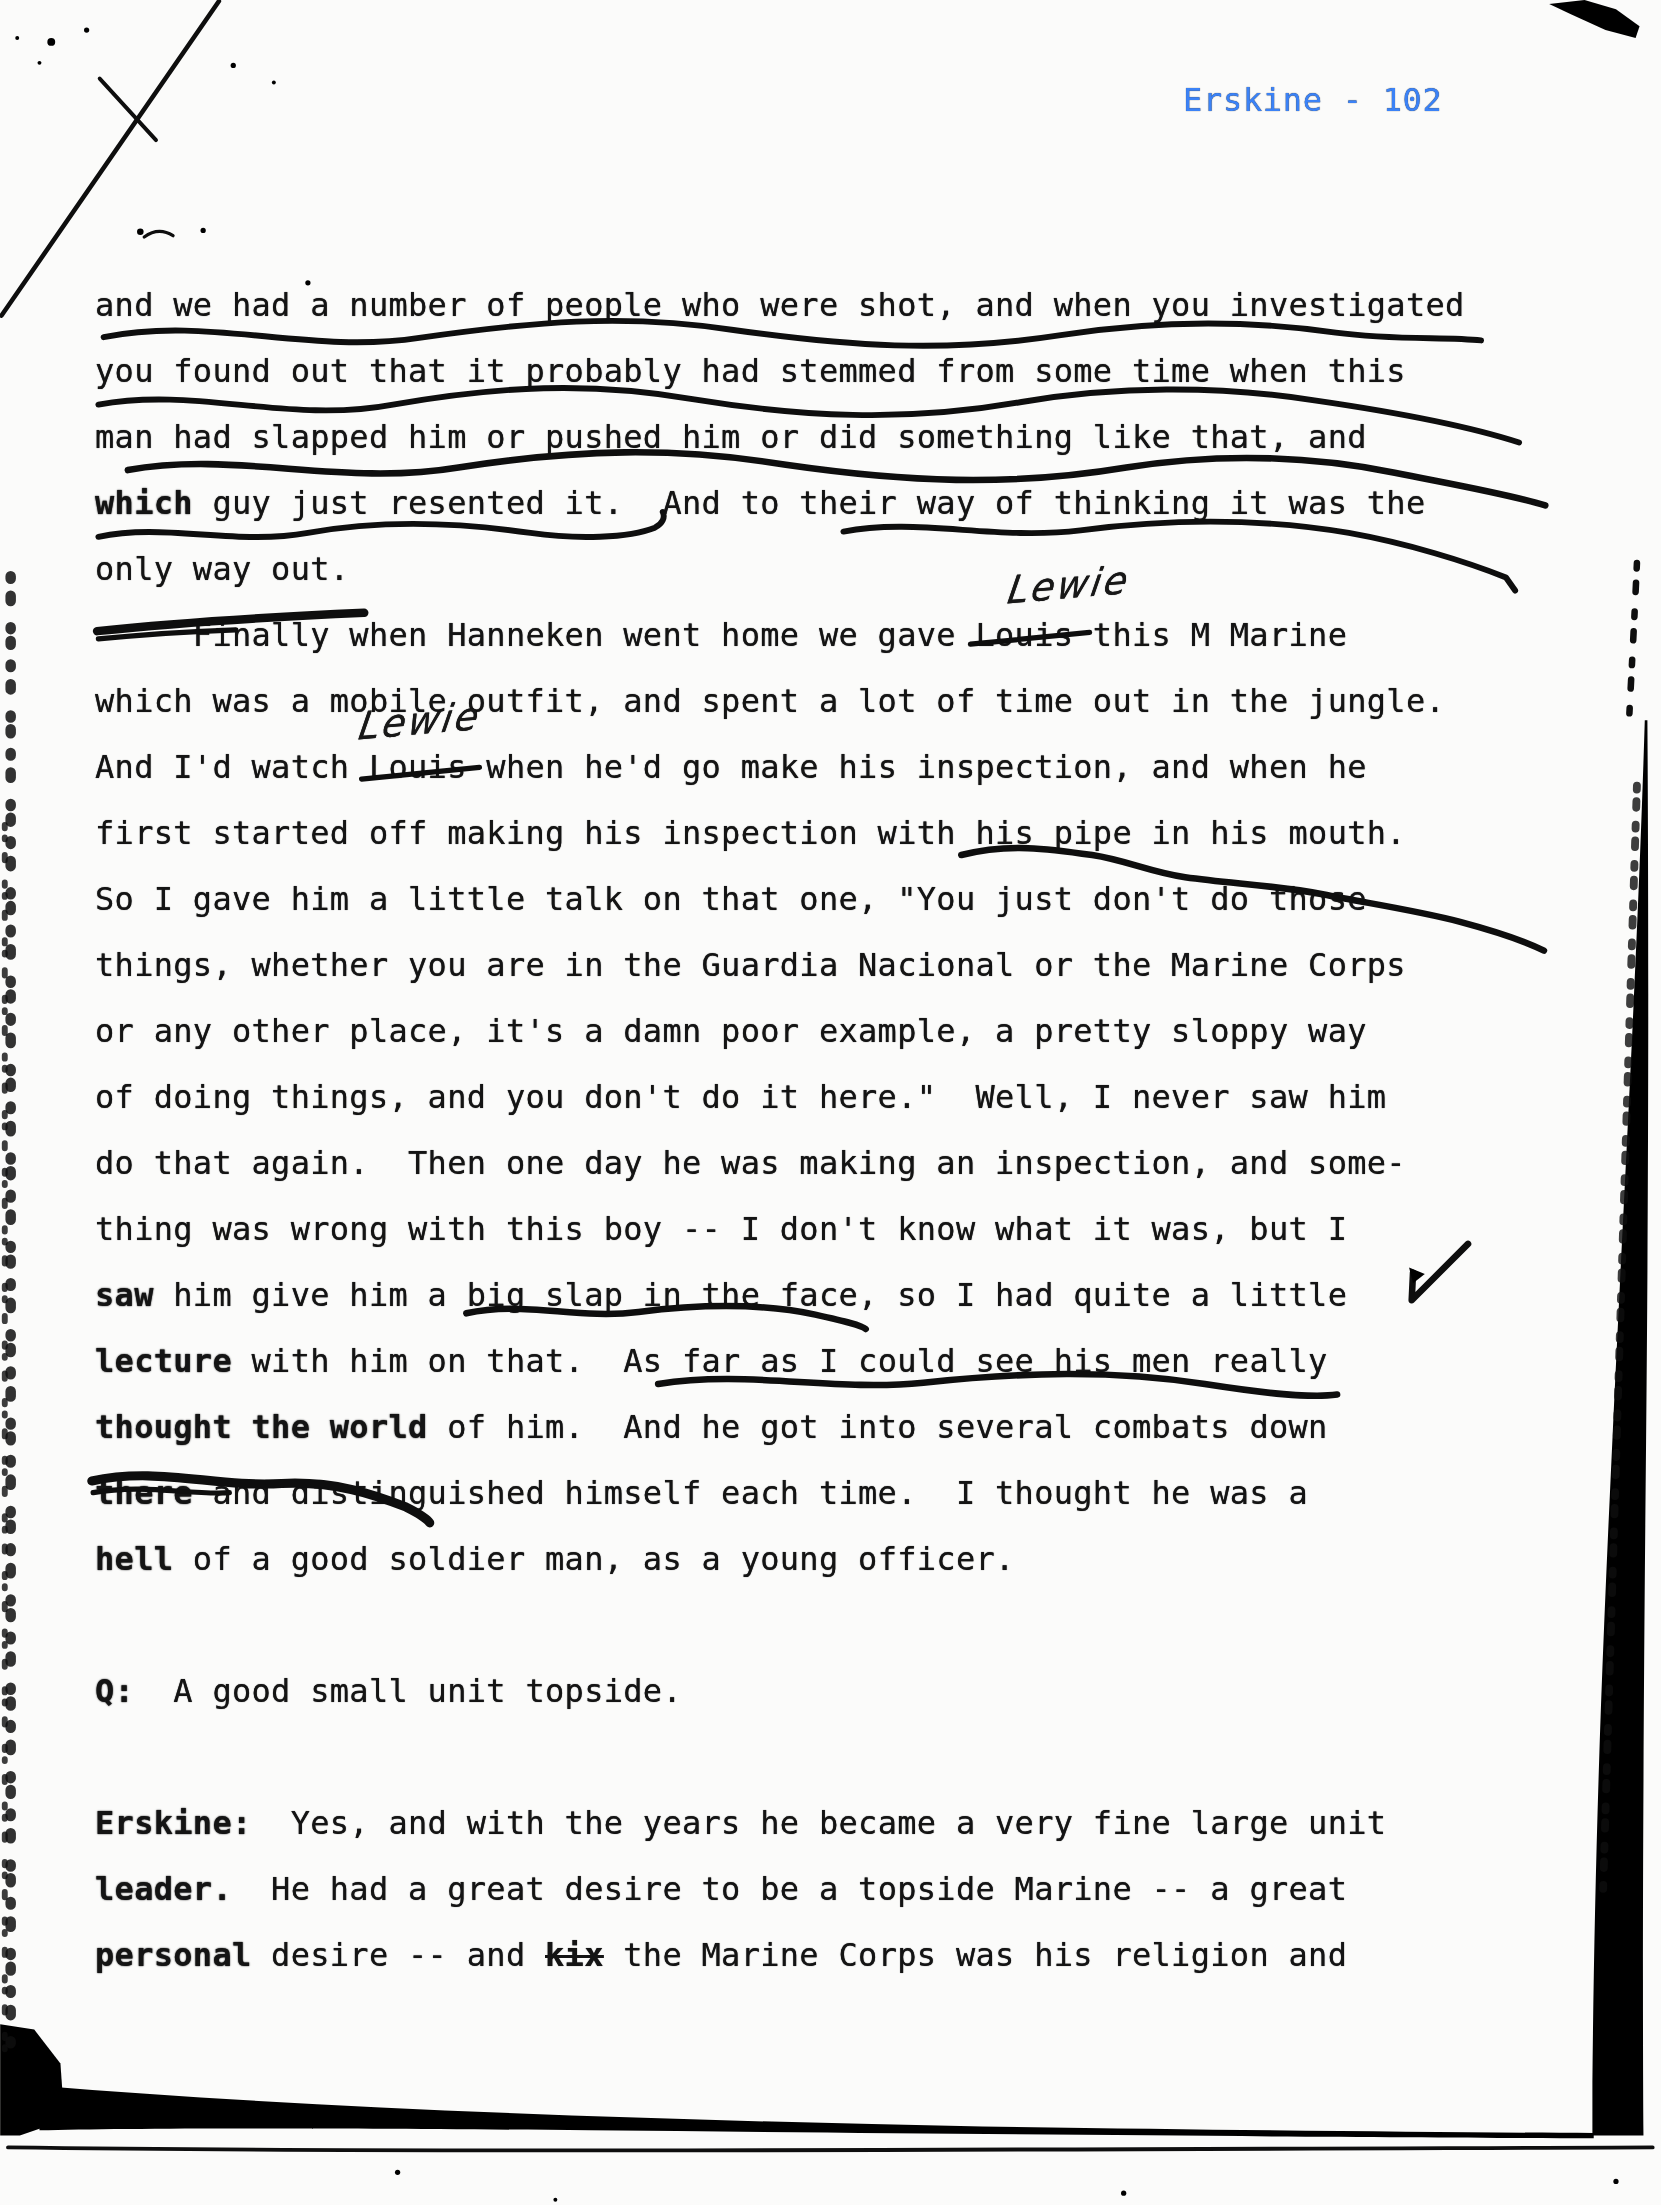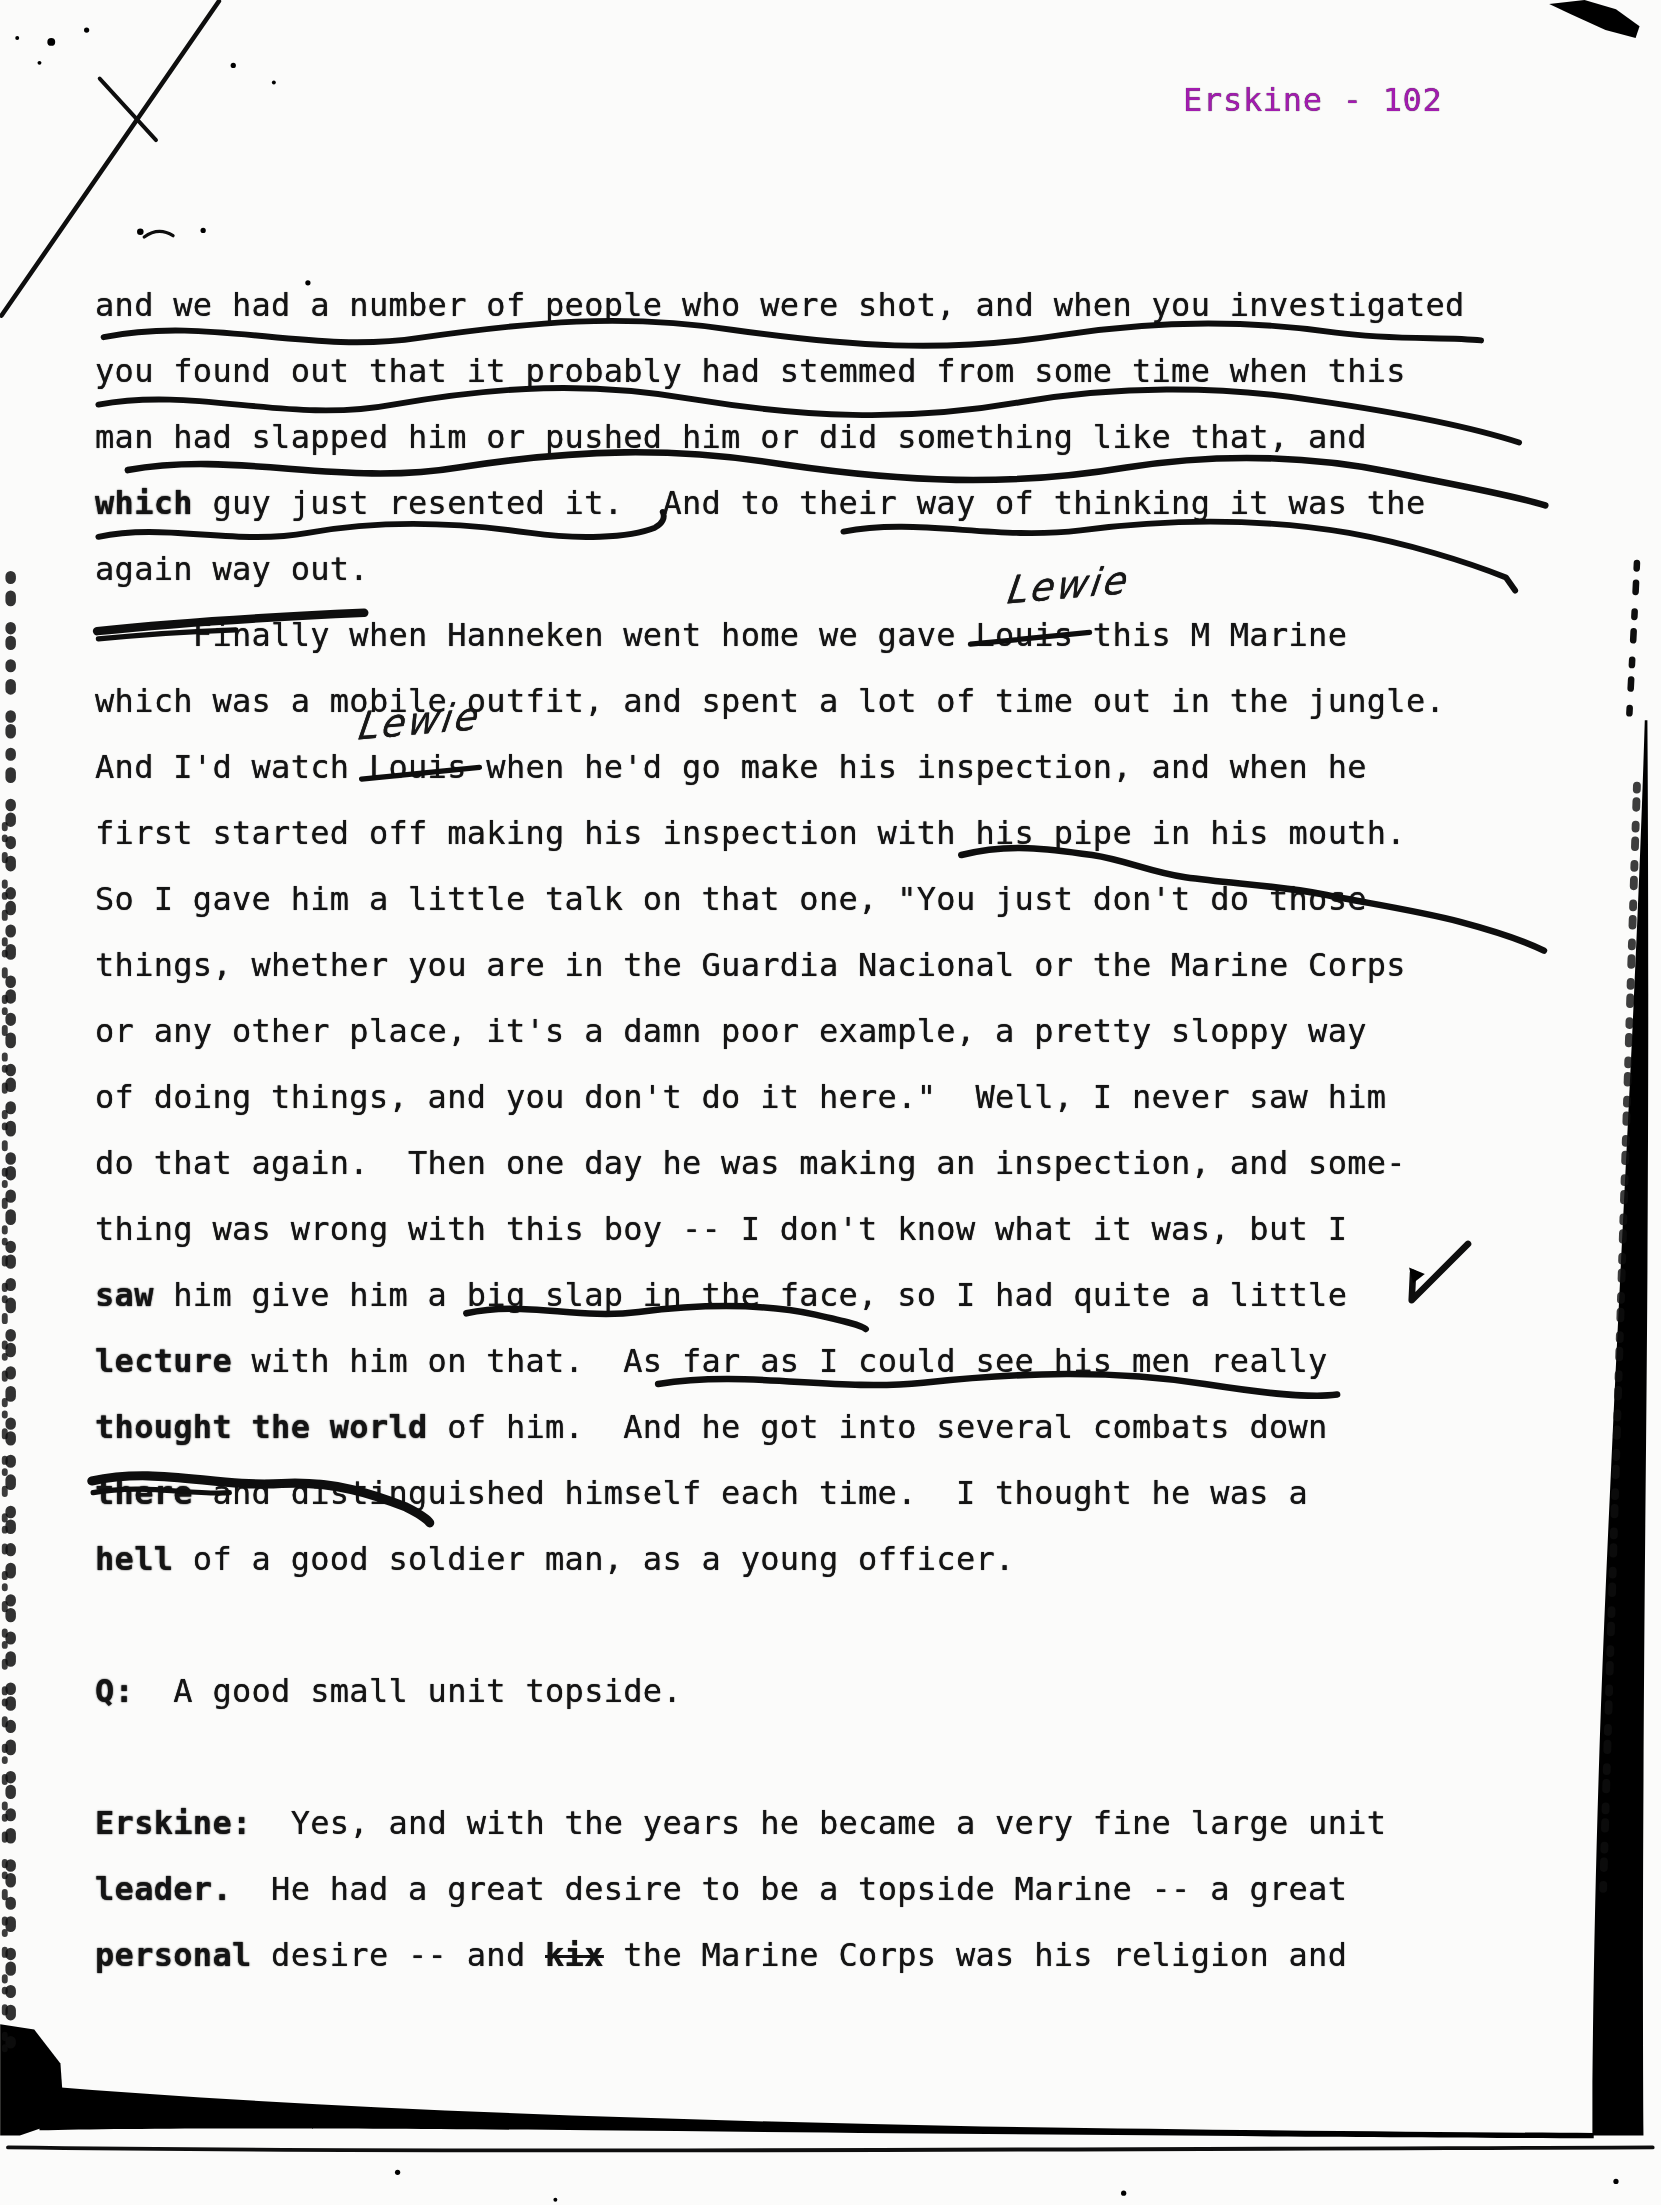--- a/index.html
+++ b/index.html
@@ -5,21 +5,21 @@
   html,body{margin:0;padding:0;}
   body{
     width:1662px;height:2205px;
     background:#fbfbfa;
     position:relative;overflow:hidden;
     font-family:"DejaVu Sans Mono", monospace;
   }
   .page{position:absolute;inset:0;}
   .page-header{
     position:absolute;left:1183px;top:81px;
-    font-size:32px;letter-spacing:0.7px;color:#a21caf;
+    font-size:32px;letter-spacing:0.7px;color:#3b82f6;
     text-shadow:0 0 0.9px rgba(0,0,0,.9);
     white-space:pre;
   }
   .typed-lines{
     position:absolute;left:95px;top:272px;width:1493px;
     font-size:32px;line-height:66px;letter-spacing:0.3px;
     color:#141414;text-shadow:0 0 0.9px rgba(0,0,0,.85);
   }
   .line{white-space:pre;height:66px;}
   .dark{font-weight:bold;text-shadow:0 0 1.6px #000;}
@@ -44,21 +44,21 @@
 
 <div class="page">
 
   <div class="page-header">Erskine - 102</div>
 
   <div class="typed-lines">
       <div class="line"><span>and we had a number of people who were shot, and when you investigated</span></div>
       <div class="line"><span>you found out that it probably had stemmed from some time when this</span></div>
       <div class="line"><span>man had slapped him or pushed him or did something like that, and</span></div>
       <div class="line"><span class="dark">which</span><span> guy just resented it.  And to their way of thinking it was the</span></div>
-      <div class="line"><span>again way out.</span></div>
+      <div class="line"><span>only way out.</span></div>
       <div class="line"><span>     Finally when Hanneken went home we gave </span><span>Louis</span><span> this M Marine</span></div>
       <div class="line"><span>which was a mobile outfit, and spent a lot of time out in the jungle.</span></div>
       <div class="line"><span>And I'd watch </span><span>Louis</span><span> when he'd go make his inspection, and when he</span></div>
       <div class="line"><span>first started off making his inspection with his pipe in his mouth.</span></div>
       <div class="line"><span>So I gave him a little talk on that one, "You just don't do those</span></div>
       <div class="line"><span>things, whether you are in the Guardia Nacional or the Marine Corps</span></div>
       <div class="line"><span>or any other place, it's a damn poor example, a pretty sloppy way</span></div>
       <div class="line"><span>of doing things, and you don't do it here."  Well, I never saw him</span></div>
       <div class="line"><span>do that again.  Then one day he was making an inspection, and some-</span></div>
       <div class="line"><span>thing was wrong with this boy -- I don't know what it was, but I</span></div>

